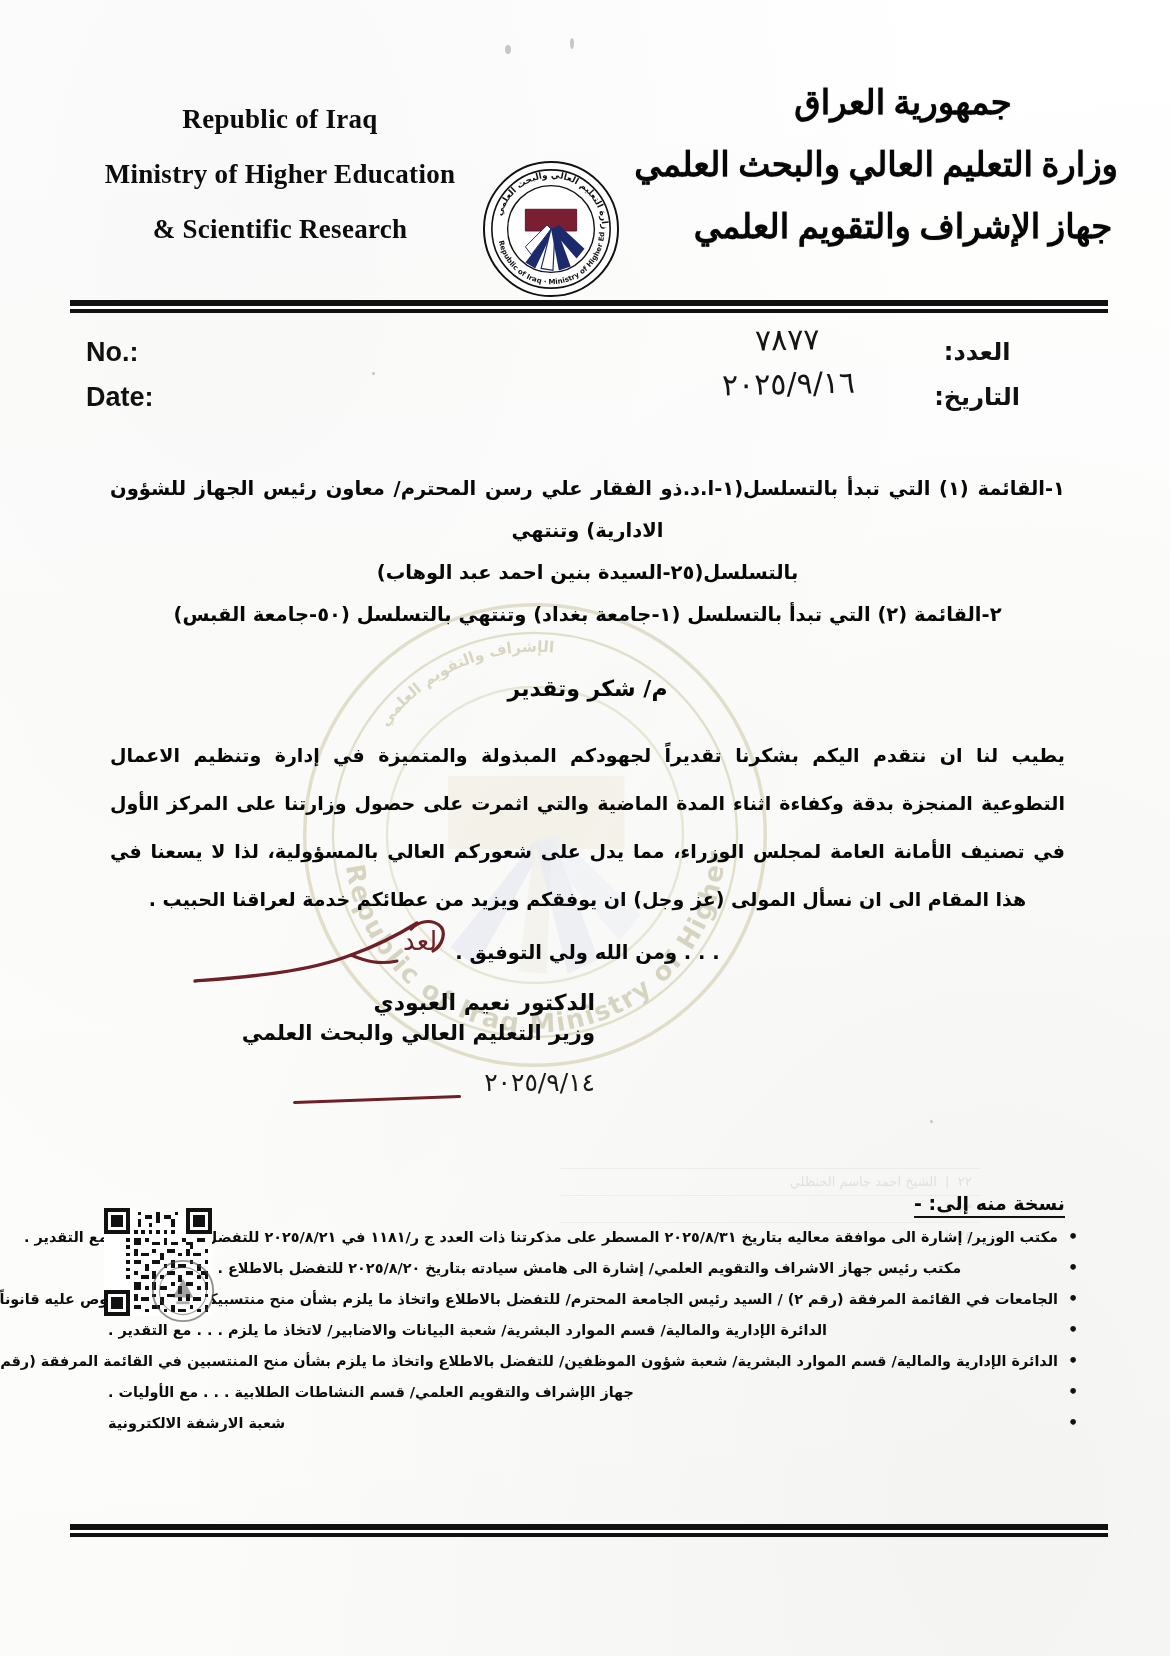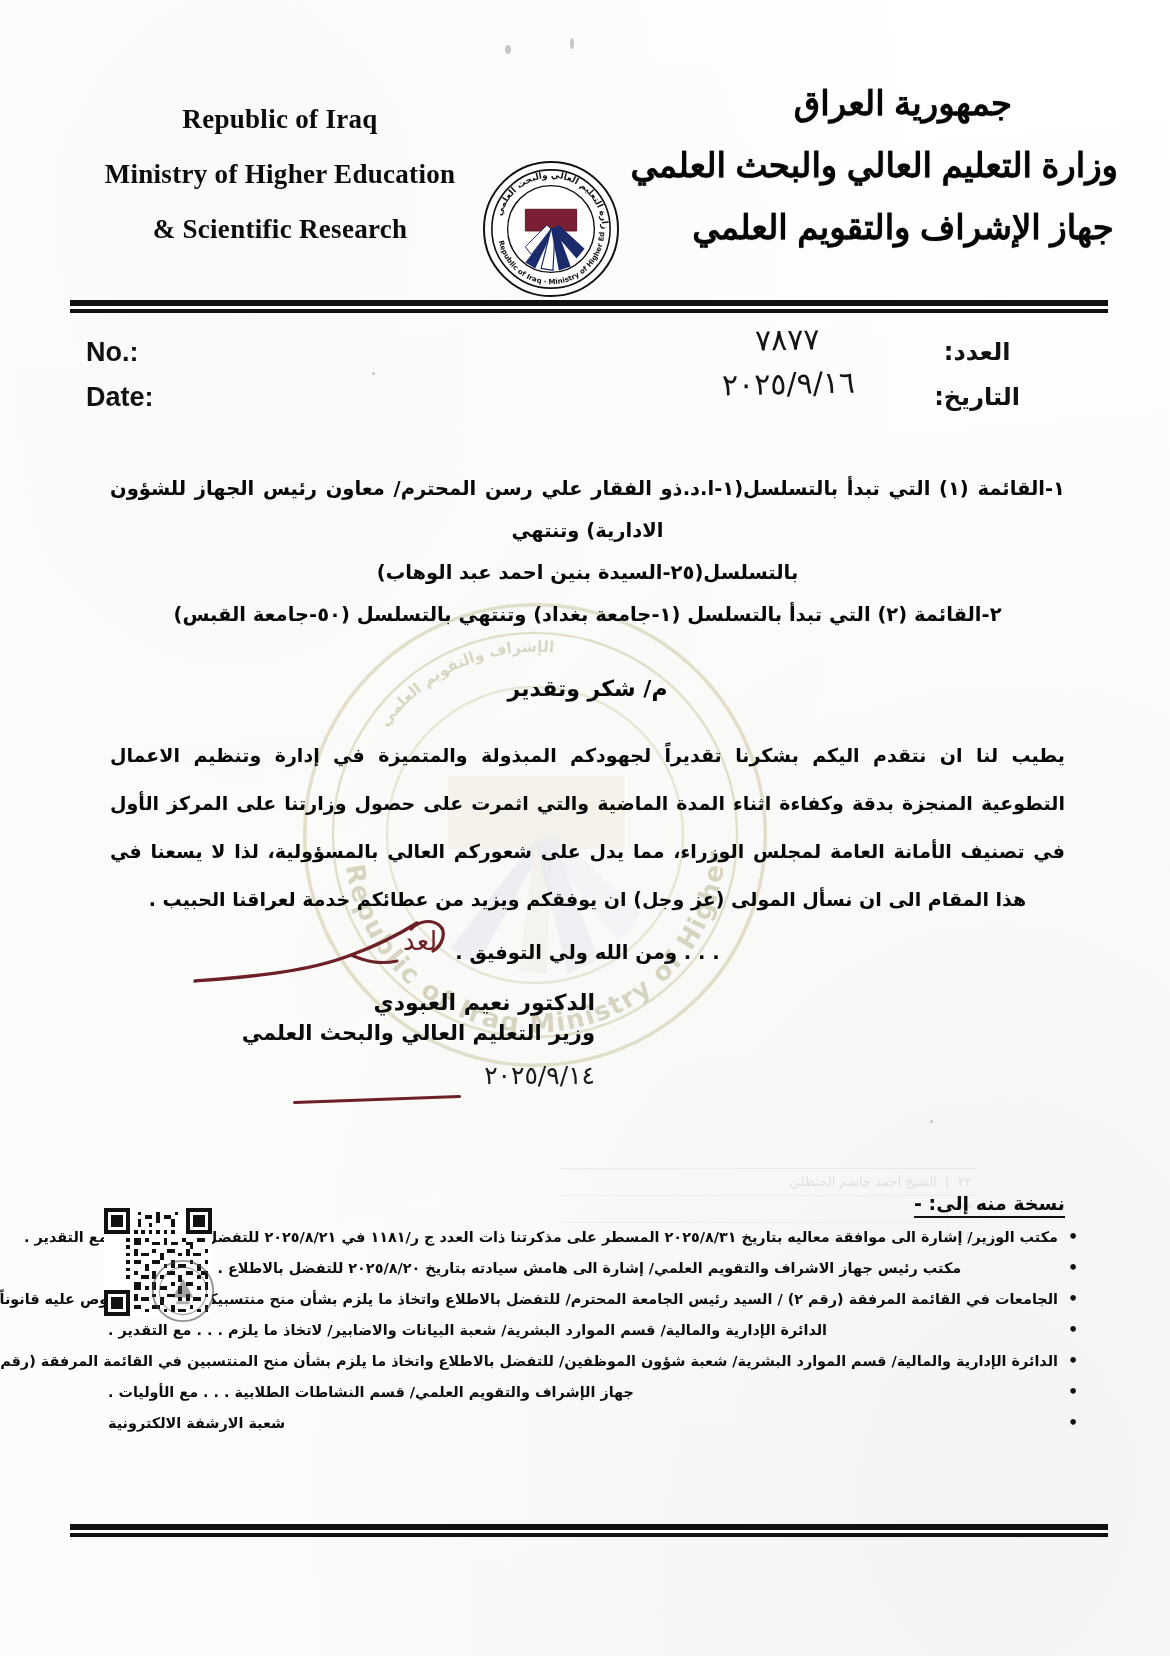--- a/index.html
+++ b/index.html
@@ -58,21 +58,21 @@
     color: #0c0c0c;
   }
   .hdr-en div { white-space: nowrap; }
 
   .hdr-ar {
     position: absolute;
     right: 52px; top: 4px;
     width: 430px;
     text-align: center;
     direction: rtl;
-    font-family: Liberation Sans, sans-serif;
+    font-family: Liberation Serif, serif;
     font-weight: bold;
     font-size: 34px;
     line-height: 62px;
     color: #060606;
     text-shadow: 0 0 1px rgba(0,0,0,.55);
   }
   .hdr-ar div { white-space: nowrap; }
 
   
   .emblem {
@@ -190,21 +190,21 @@
     color: #0a0a0a;
   }
   .sig-title {
     margin-top: 6px;
     font-family: "DejaVu Sans", "Liberation Sans", sans-serif;
     font-size: 21px;
     font-weight: bold;
     color: #0a0a0a;
   }
   .sig-date {
-    margin-top: 16px;
+    margin-top: 23px;
     font-family: "DejaVu Sans", sans-serif;
     font-size: 25px;
     color: #1a1a1a;
     letter-spacing: 2px;
   }
   .sig-underline {
     position: absolute;
     left: 118px; top: 168px;
     width: 168px; height: 3px;
     background: #6d2026;

